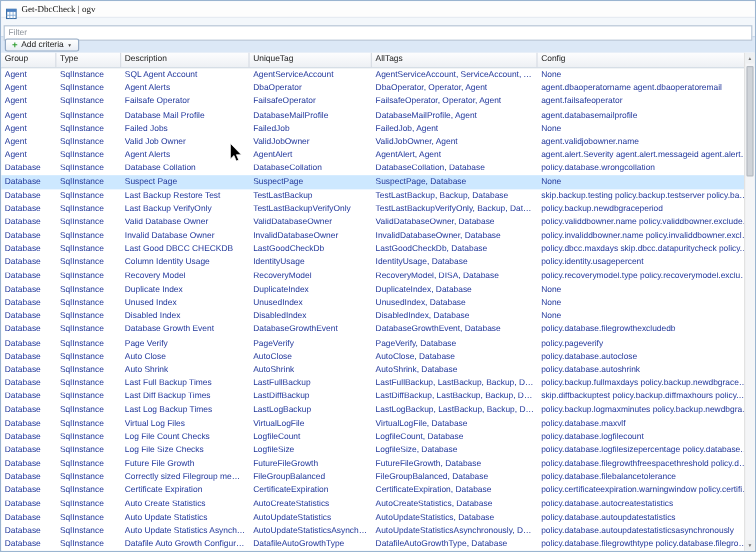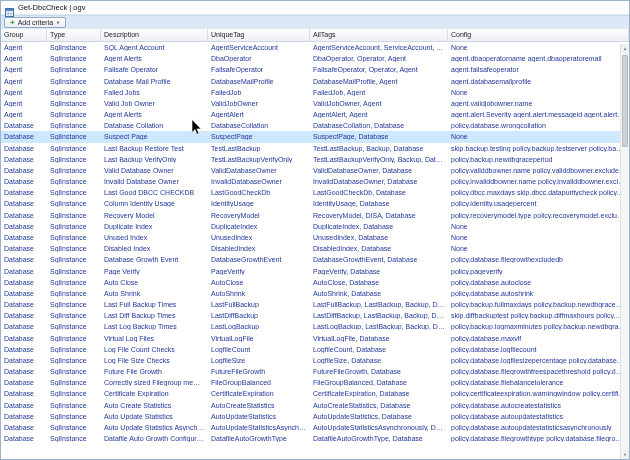--- a/index.html
+++ b/index.html
@@ -2,21 +2,21 @@
 <html style="--row-text: #21379b; --selected-row-bg: #cde8ff; --criteria-bar-bg: #dce8f6; --plus-icon-green: #2f9e2f;"><head>
 <meta charset="utf-8">
 <style>
   * { margin:0; padding:0; box-sizing:border-box; }
   html,body { width:630px; height:460px; overflow:hidden; background:#fff;
               font-family:"Liberation Sans", sans-serif; }
   .window { position:relative; width:630px; height:460px; border:1px solid #9ab4d0; background:#fff; }
 
   .titlebar { height:14px; display:flex; align-items:center; gap:4px; padding:0 4px;
               background:#fdfdfd; border-bottom:1px solid #e6ebf2; }
-  .titlebar .title { font-size:7.5px; color:#111; white-space:nowrap; }
+  .titlebar .title { font-size:7.5px; color:#111; white-space:nowrap;font-family:Liberation Serif, serif; }
   .app-icon { width:9px; height:9px; display:inline-block; }
 
   .filter-row { height:15px; padding:1px 2px; background:#f3f7fb; }
   .filter-input { width:100%; height:13px; border:1px solid #b6c5d6; background:#fff;
                   font-family:"Liberation Sans",sans-serif; font-size:7px; padding:0 3px; color:#333; outline:none; }
   .filter-input::placeholder { color:#8c939b; }
 
   .criteria-row { height:14px; background:var(--criteria-bar-bg,#dce8f6); border-top:1px solid #c9d8ea;
                   display:flex; align-items:center; padding:0 3px; }
   .add-criteria { display:flex; align-items:center; gap:3px; height:11px; padding:0 5px;
@@ -57,20 +57,23 @@
         <rect x="0.5" y="0.5" width="8" height="8" fill="#ffffff" stroke="#3a6ea5" stroke-width="1"></rect>
         <rect x="0.5" y="0.5" width="8" height="2.4" fill="#4a7fc0"></rect>
         <line x1="3.2" y1="3" x2="3.2" y2="8.5" stroke="#7da7d4" stroke-width="0.7"></line>
         <line x1="5.9" y1="3" x2="5.9" y2="8.5" stroke="#7da7d4" stroke-width="0.7"></line>
         <line x1="0.5" y1="5.7" x2="8.5" y2="5.7" stroke="#7da7d4" stroke-width="0.7"></line>
       </svg>
     </span>
     <span class="title">Get-DbcCheck | ogv</span>
   </div>
 
+  <div class="filter-row">
+    <input class="filter-input" type="text" placeholder="Filter" style="">
+  </div>
 
   <div class="criteria-row">
     <button class="add-criteria">
       <span class="plus-icon">+</span>
       <span>Add criteria</span>
       <span class="caret-icon">▼</span>
     </button>
   </div>
 
   <div class="grid-header">

